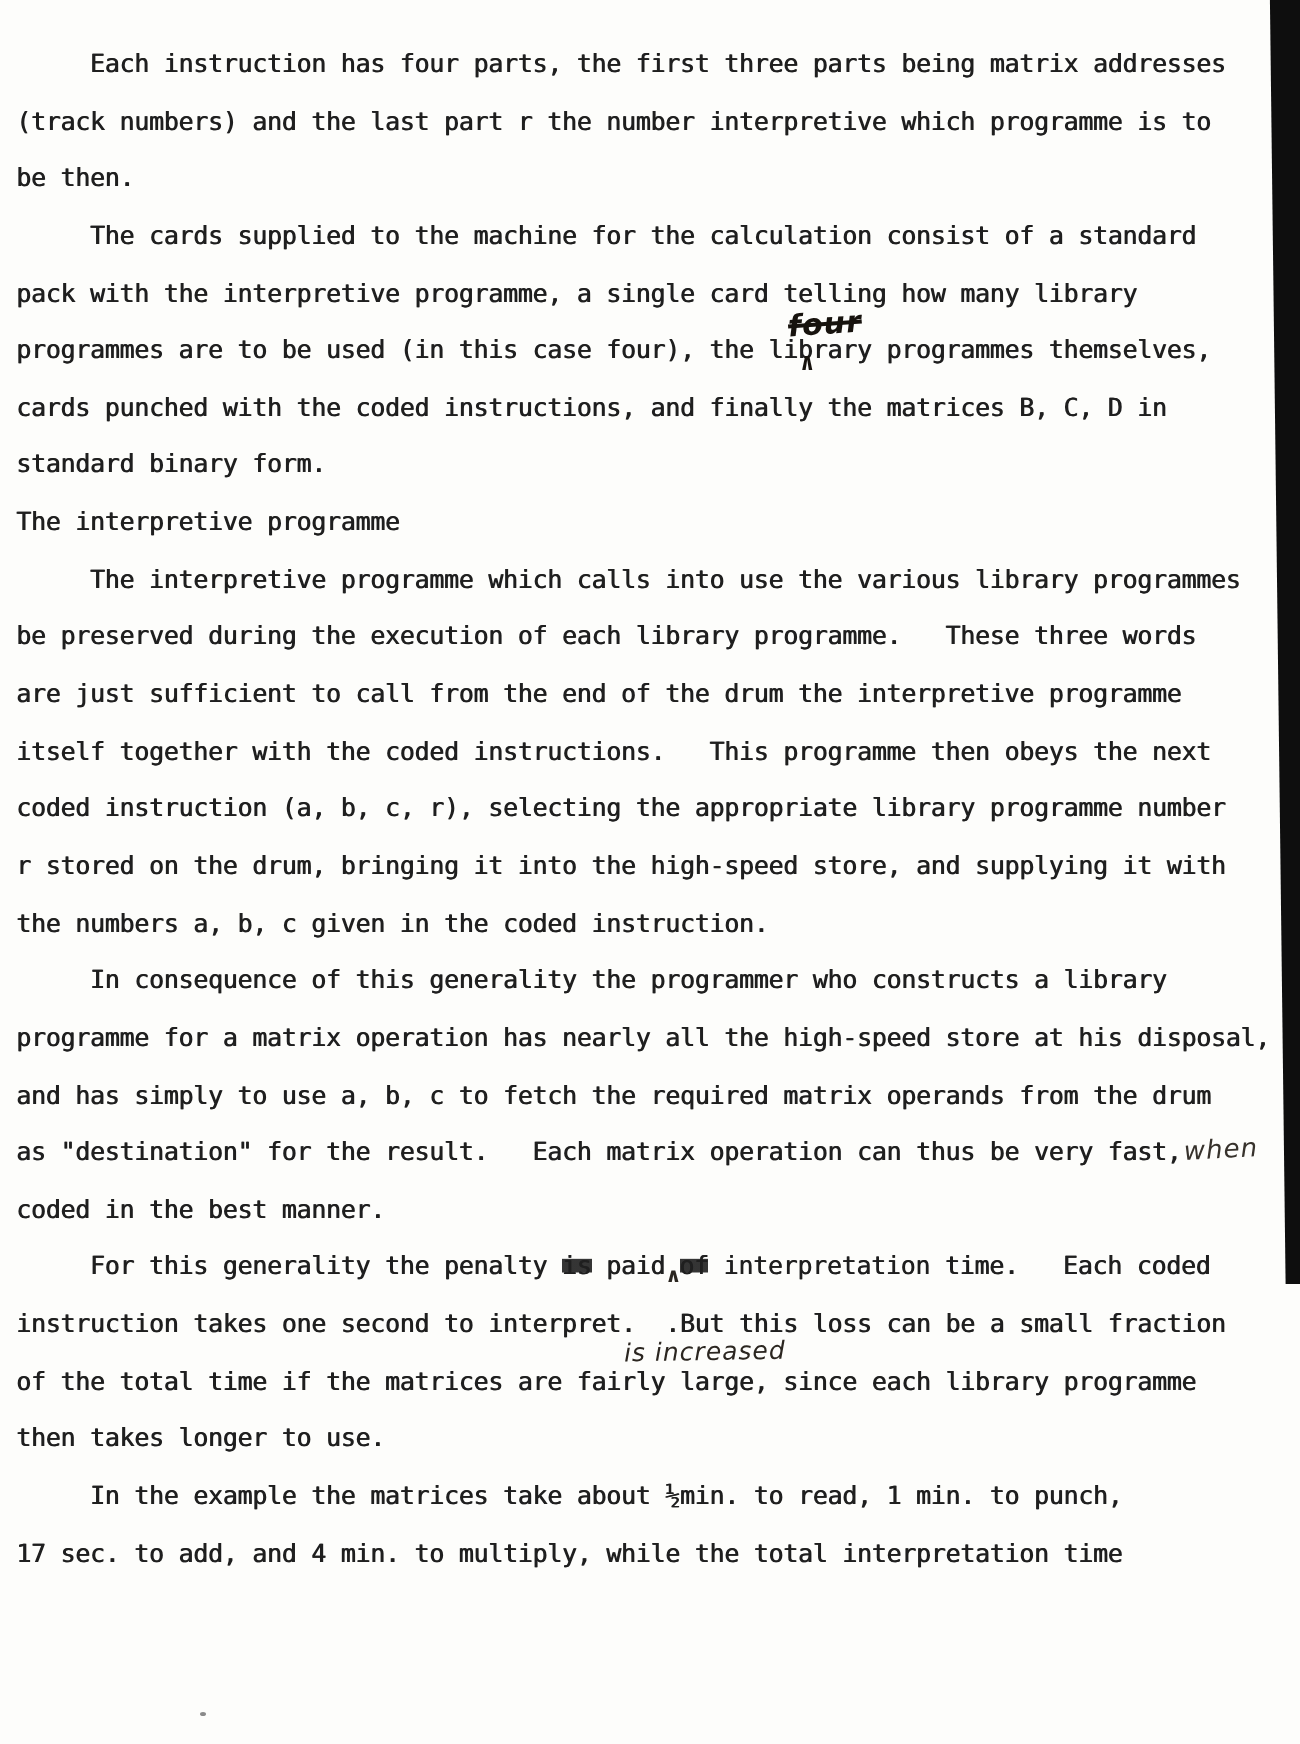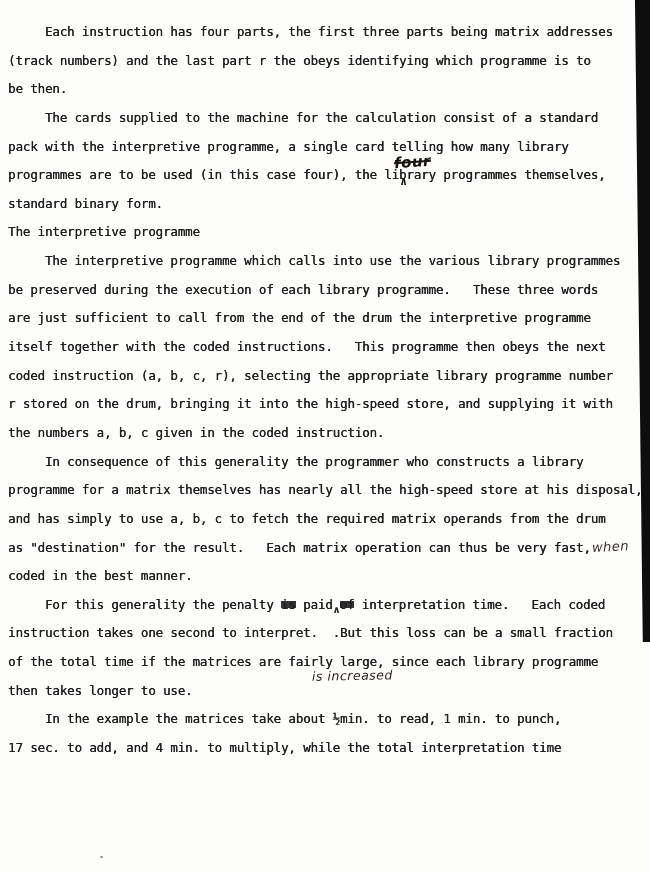--- a/index.html
+++ b/index.html
@@ -81,36 +81,37 @@
     width:3px; height:2px; background:#8a8a8a; border-radius:50%;
   }
 </style>
 </head>
 <body>
 
 <div class="page">
 
   <div class="text-block">
     <div class="line">     Each instruction has four parts, the first three parts being matrix addresses</div>
-    <div class="line">(track numbers) and the last part r the obeys identifying which programme is to</div>
+    <div class="line">(track numbers) and the last part r the number interpretive which programme is to</div>
     <div class="line">be then.</div>
     <div class="line">     The cards supplied to the machine for the calculation consist of a standard</div>
     <div class="line">pack with the interpretive programme, a single card telling how many library</div>
     <div class="line">programmes are to be used (in this case four), the library programmes themselves,</div>
+    <div class="line">cards punched with the coded instructions, and finally the matrices B, C, D in</div>
     <div class="line">standard binary form.</div>
     <div class="line"><span class="heading-text">The interpretive programme</span></div>
     <div class="line">     The interpretive programme which calls into use the various library programmes</div>
     <div class="line">be preserved during the execution of each library programme.   These three words</div>
     <div class="line">are just sufficient to call from the end of the drum the interpretive programme</div>
     <div class="line">itself together with the coded instructions.   This programme then obeys the next</div>
     <div class="line">coded instruction (a, b, c, r), selecting the appropriate library programme number</div>
     <div class="line">r stored on the drum, bringing it into the high-speed store, and supplying it with</div>
     <div class="line">the numbers a, b, c given in the coded instruction.</div>
     <div class="line">     In consequence of this generality the programmer who constructs a library</div>
-    <div class="line">programme for a matrix themselves has nearly all the high-speed store at his disposal,</div>
+    <div class="line">programme for a matrix operation has nearly all the high-speed store at his disposal,</div>
     <div class="line">and has simply to use a, b, c to fetch the required matrix operands from the drum</div>
     <div class="line"><span>as "destination" for the result.   Each matrix operation can thus be very fast, </span><span class="hand hw-when">when</span></div>
     <div class="line">coded in the best manner.</div>
     <div class="line"><span>     For this generality the penalty </span><span class="struck">is</span><span> paid</span><span class="inline-caret">∧</span><span class="struck">of</span><span> interpretation time.   Each coded</span></div>
     <div class="line">instruction takes one second to interpret.  .But this loss can be a small fraction</div>
     <div class="line">of the total time if the matrices are fairly large, since each library programme</div>
     <div class="line">then takes longer to use.</div>
     <div class="line">     In the example the matrices take about ½min. to read, 1 min. to punch,</div>
     <div class="line">17 sec. to add, and 4 min. to multiply, while the total interpretation time</div>
   </div>

